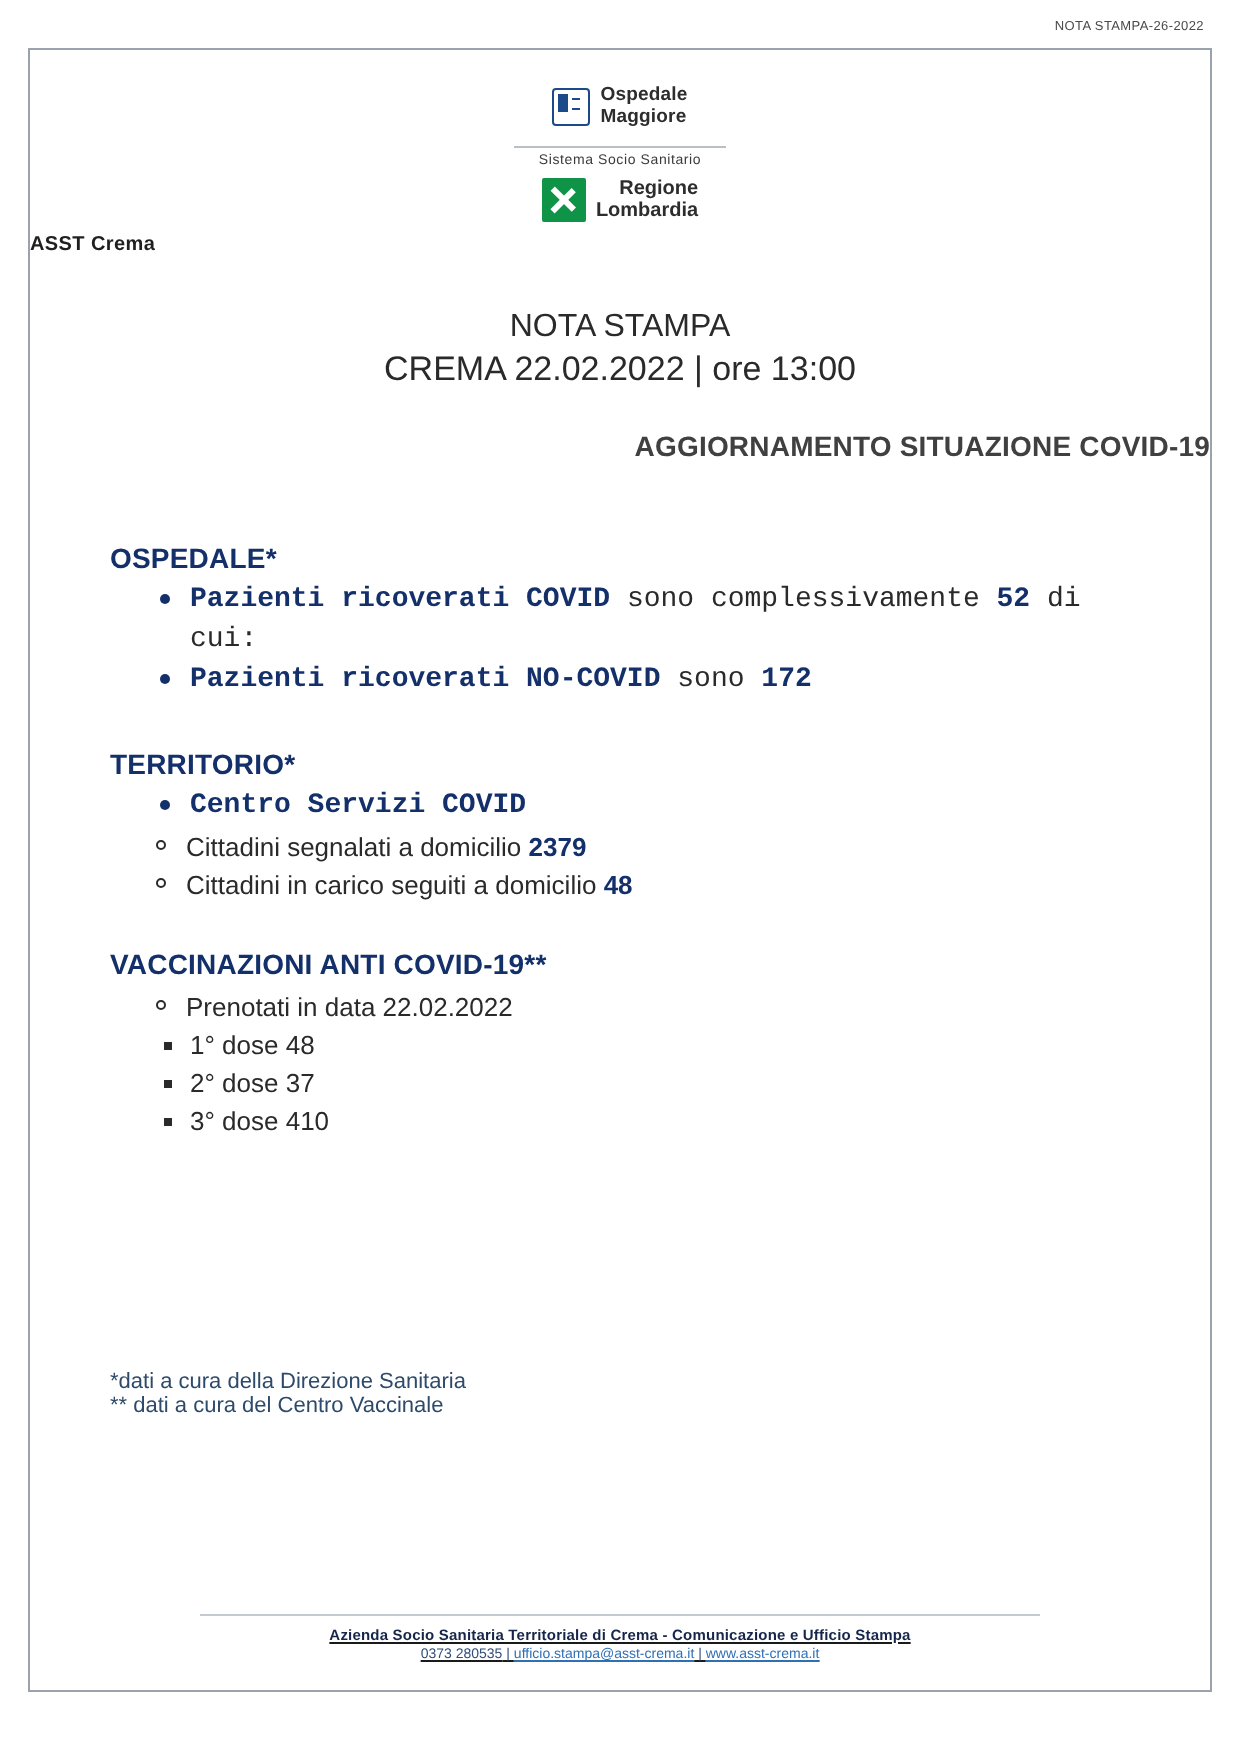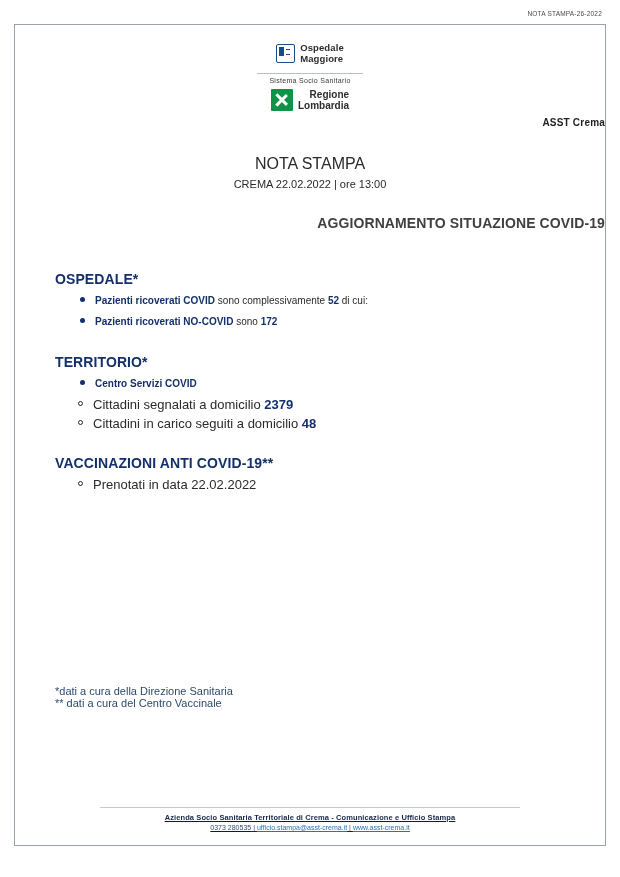--- a/index.html
+++ b/index.html
@@ -160,42 +160,42 @@
     line-height: 11px;
     font-weight: bold;
     color: #2d2d2d;
     text-align: right;
   }
   .asst-crema {
     position: absolute;
     left: 0;
     top: 92px;
     width: 100%;
-    text-align: right;
+    text-align: left;
     font-size: 10px;
     font-weight: bold;
     color: #1f1f1f;
     letter-spacing: 0.2px;
   }
 
   
   .title-block {
     position: absolute;
     left: 0;
     top: 128px;
     width: 100%;
     text-align: center;
     color: #2a2a2a;
   }
   .title-block .l1 {
     font-size: 16px;
     line-height: 21px;
   }
   .title-block .l2 {
-    font-size: 11px;
+    font-size: 17px;
     line-height: 21px;
   }
   .subject {
     position: absolute;
     left: 0;
     top: 190px;
     width: 100%;
     text-align: right;
     font-size: 14px;
     font-weight: bold;
@@ -218,25 +218,26 @@
     letter-spacing: 0.1px;
   }
   .section-gap { height: 22px; }
   ul.lvl1 {
     list-style: none;
     margin: 0;
     padding: 0 0 0 40px;
   }
   ul.lvl1 > li {
     position: relative;
-    font-size: 10px;
+    font-size: 14px;
     line-height: 19.5px;
     color: #14306b;
     font-weight: bold;
     margin-bottom: 1px;
+    font-family: Liberation Mono, monospace;
   }
   ul.lvl1 > li > .bullet {
     position: absolute;
     left: -15px;
     top: 6px;
     width: 5px;
     height: 5px;
     border-radius: 50%;
     background: #14306b;
   }
@@ -412,20 +413,34 @@
 
         <div class="section-gap"></div>
 
         <div class="section-head">VACCINAZIONI ANTI COVID-19**</div>
         <ul class="lvl2 vacc-sub">
           <li>
             <span class="bullet"></span>
             <span>Prenotati in data 22.02.2022</span>
           </li>
         </ul>
+        <ul class="lvl3">
+          <li>
+            <span class="bullet"></span>
+            <span>1° dose 48</span>
+          </li>
+          <li>
+            <span class="bullet"></span>
+            <span>2° dose 37</span>
+          </li>
+          <li>
+            <span class="bullet"></span>
+            <span>3° dose 410</span>
+          </li>
+        </ul>
       </div>
 
       <div class="notes">
         <div>*dati a cura della Direzione Sanitaria</div>
         <div>** dati a cura del Centro Vaccinale</div>
       </div>
 
       <div class="footer">
         <div class="rule"></div>
         <div class="f1">Azienda Socio Sanitaria Territoriale di Crema - Comunicazione e Ufficio Stampa</div>

